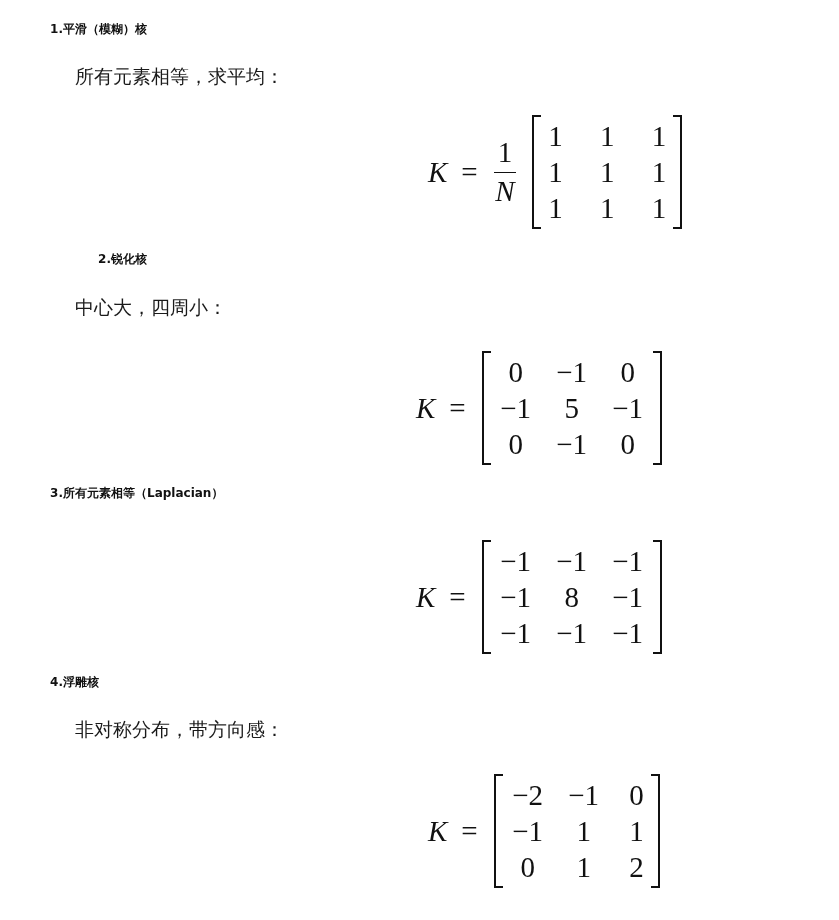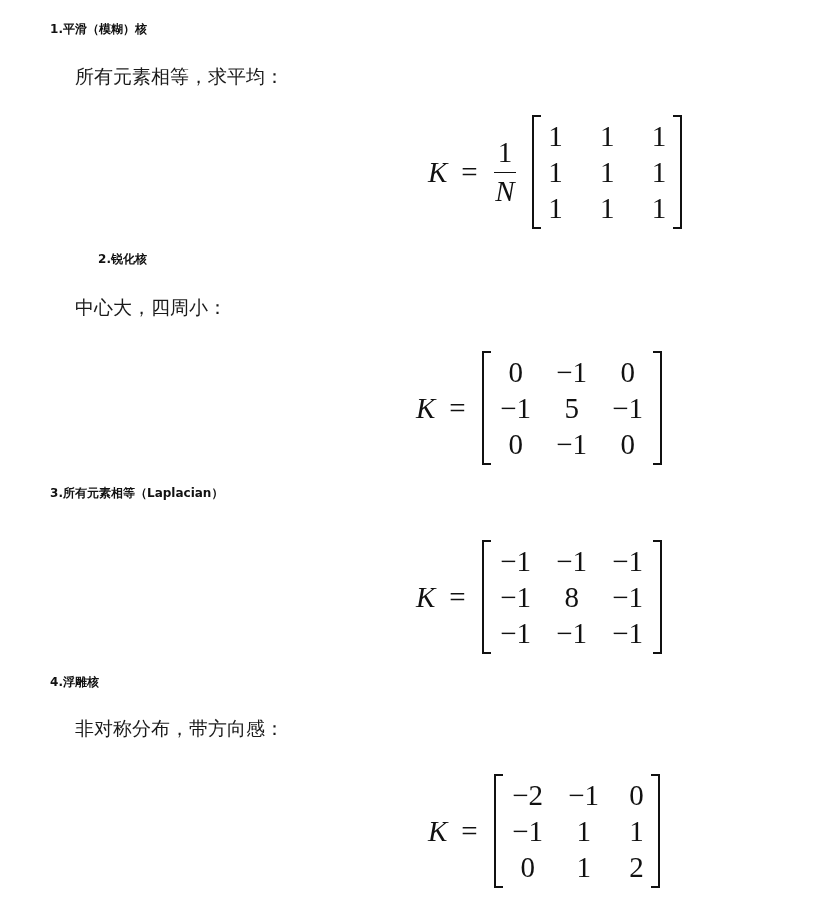--- a/index.html
+++ b/index.html
@@ -160,21 +160,21 @@
     <span class="cell">−1</span>
     <span class="cell">−1</span>
     <span class="cell">−1</span>
     <span class="cell">−1</span>
   </div>
 </div>
 
 <div class="heading" style="top:668px;">
   <span class="num">4.</span><span>浮雕核</span>
 </div>
-<div class="desc" style="top:715px;font-family:Liberation Serif, serif;">非对称分布，带方向感：</div>
+<div class="desc" style="top:715px;">非对称分布，带方向感：</div>
 <div class="formula" style="left:428px; top:774px;">
   <span class="lhs">K</span>
   <span class="eq">=</span>
   <div class="matrix">
     <span class="cell">−2</span>
     <span class="cell">−1</span>
     <span class="cell" style="text-align:right;min-width:22px;">0</span>
     <span class="cell">−1</span>
     <span class="cell">1</span>
     <span class="cell" style="text-align:right;min-width:22px;">1</span>

